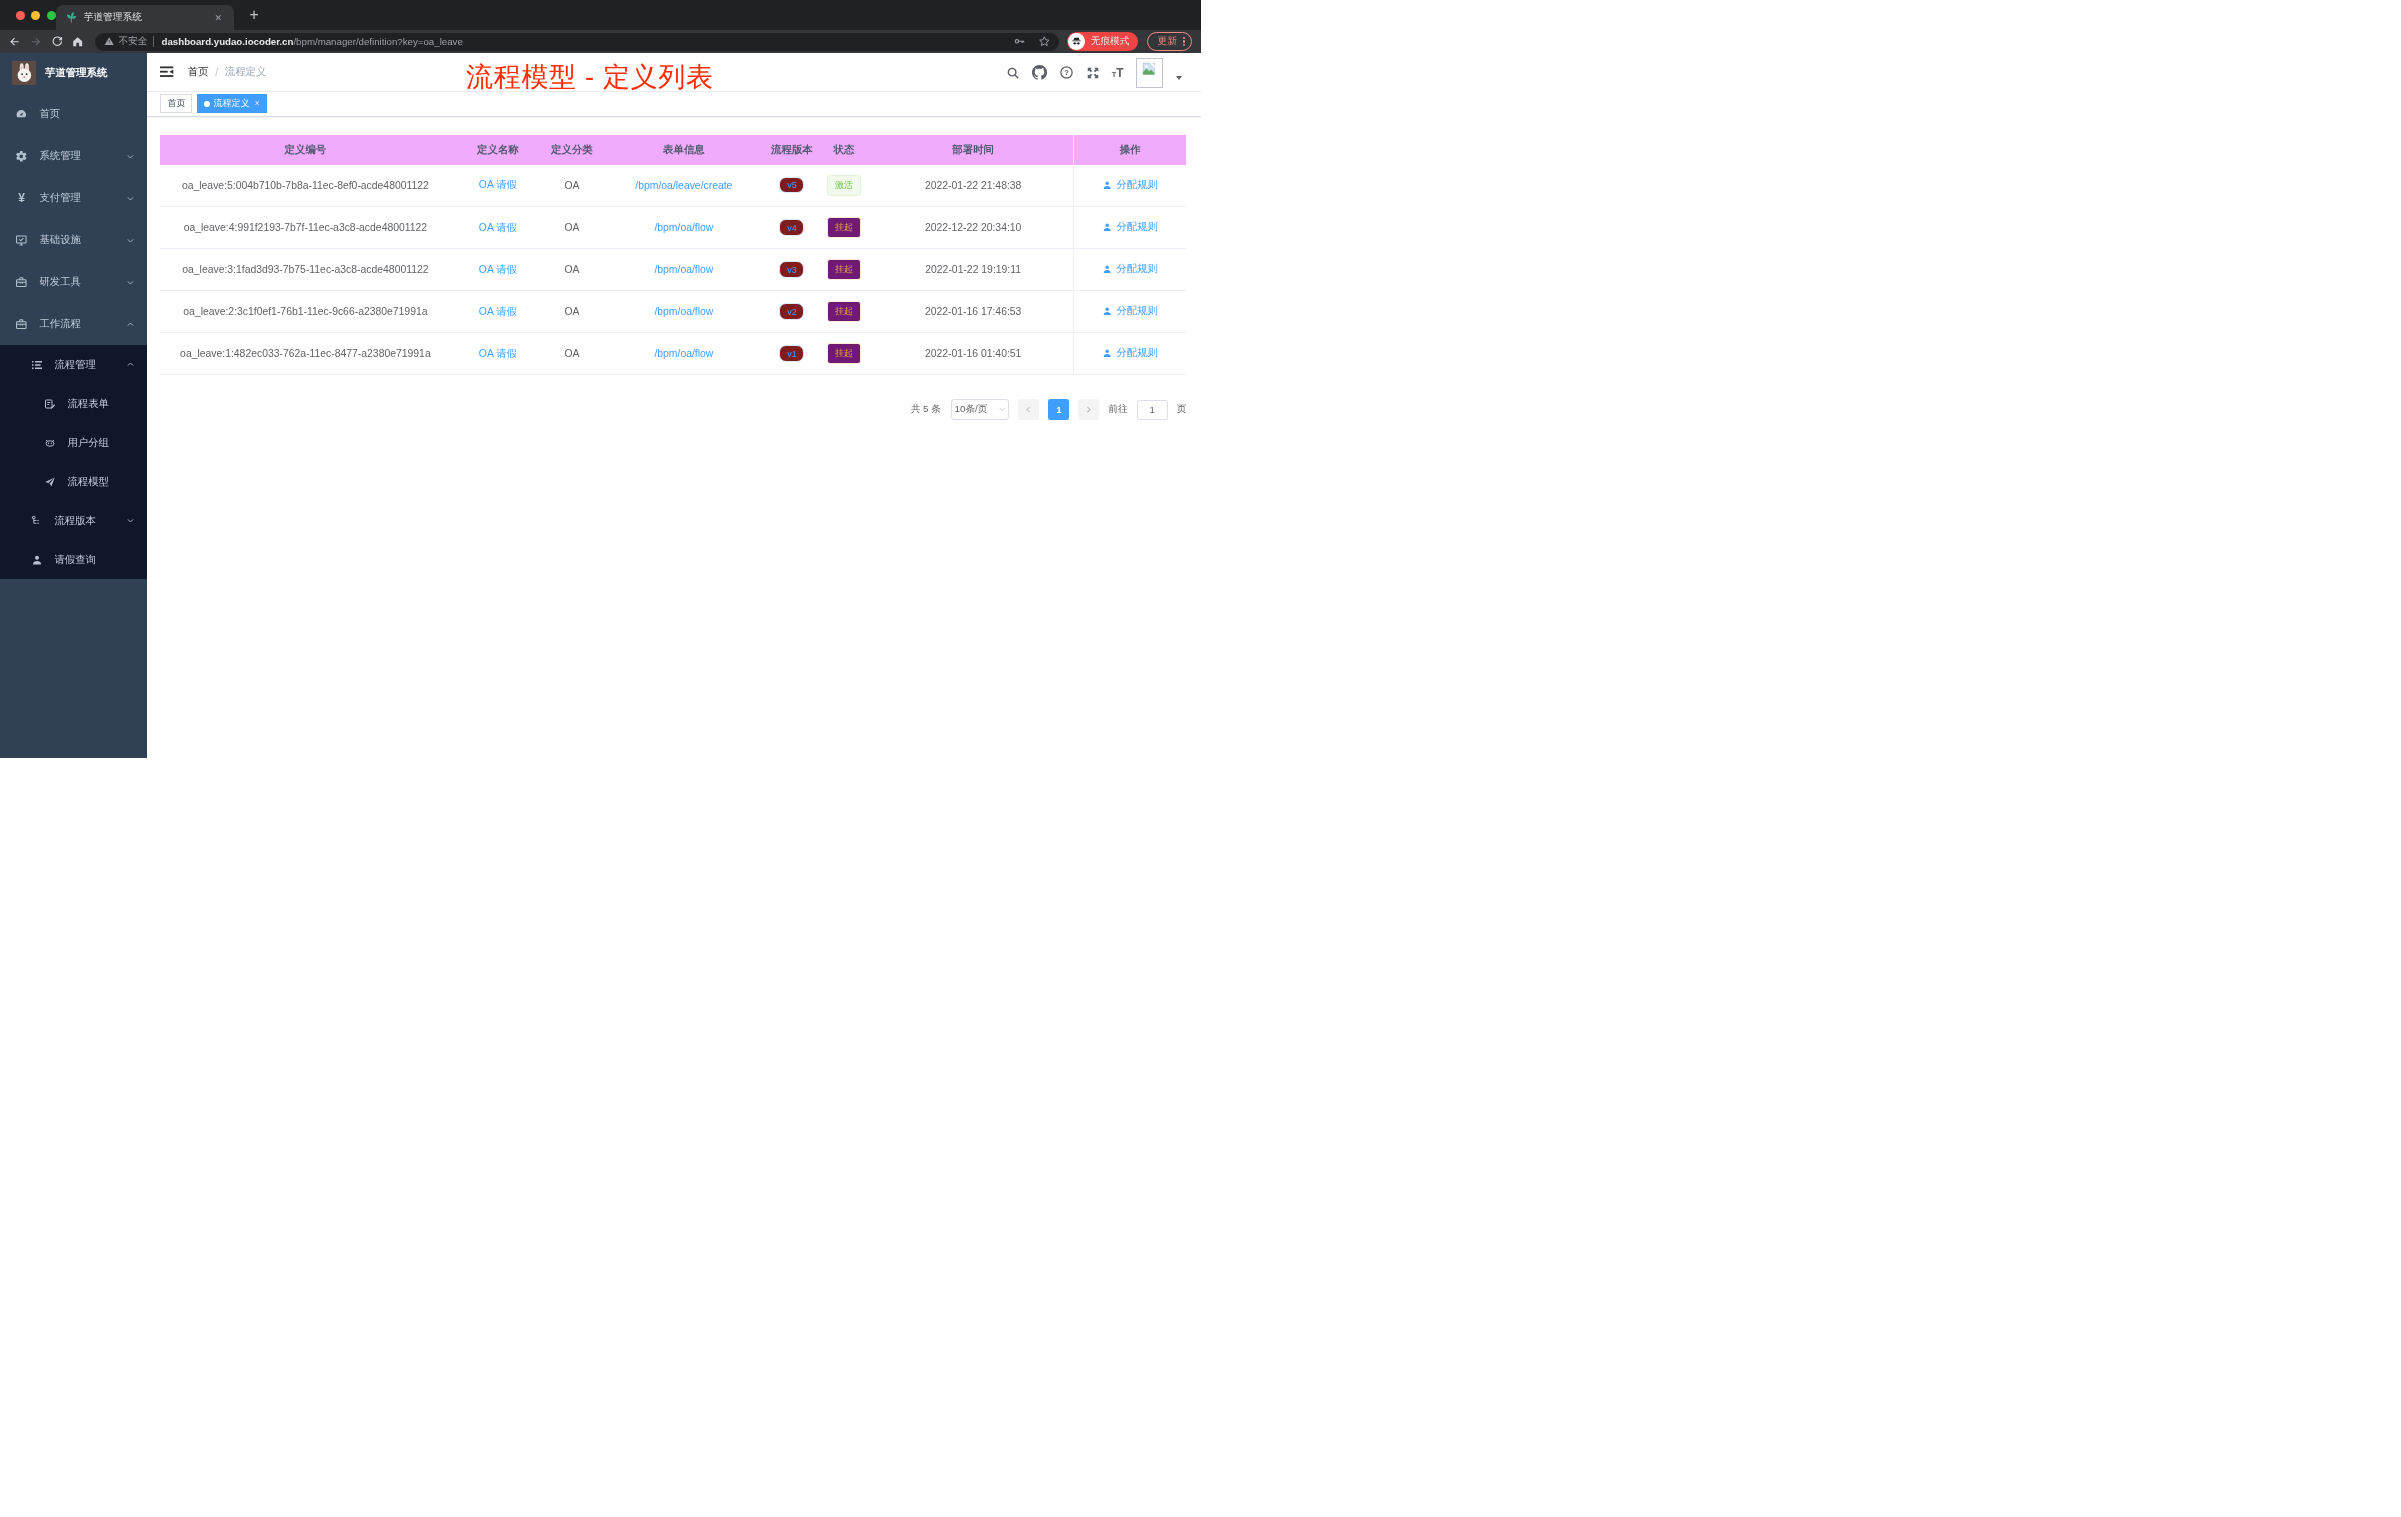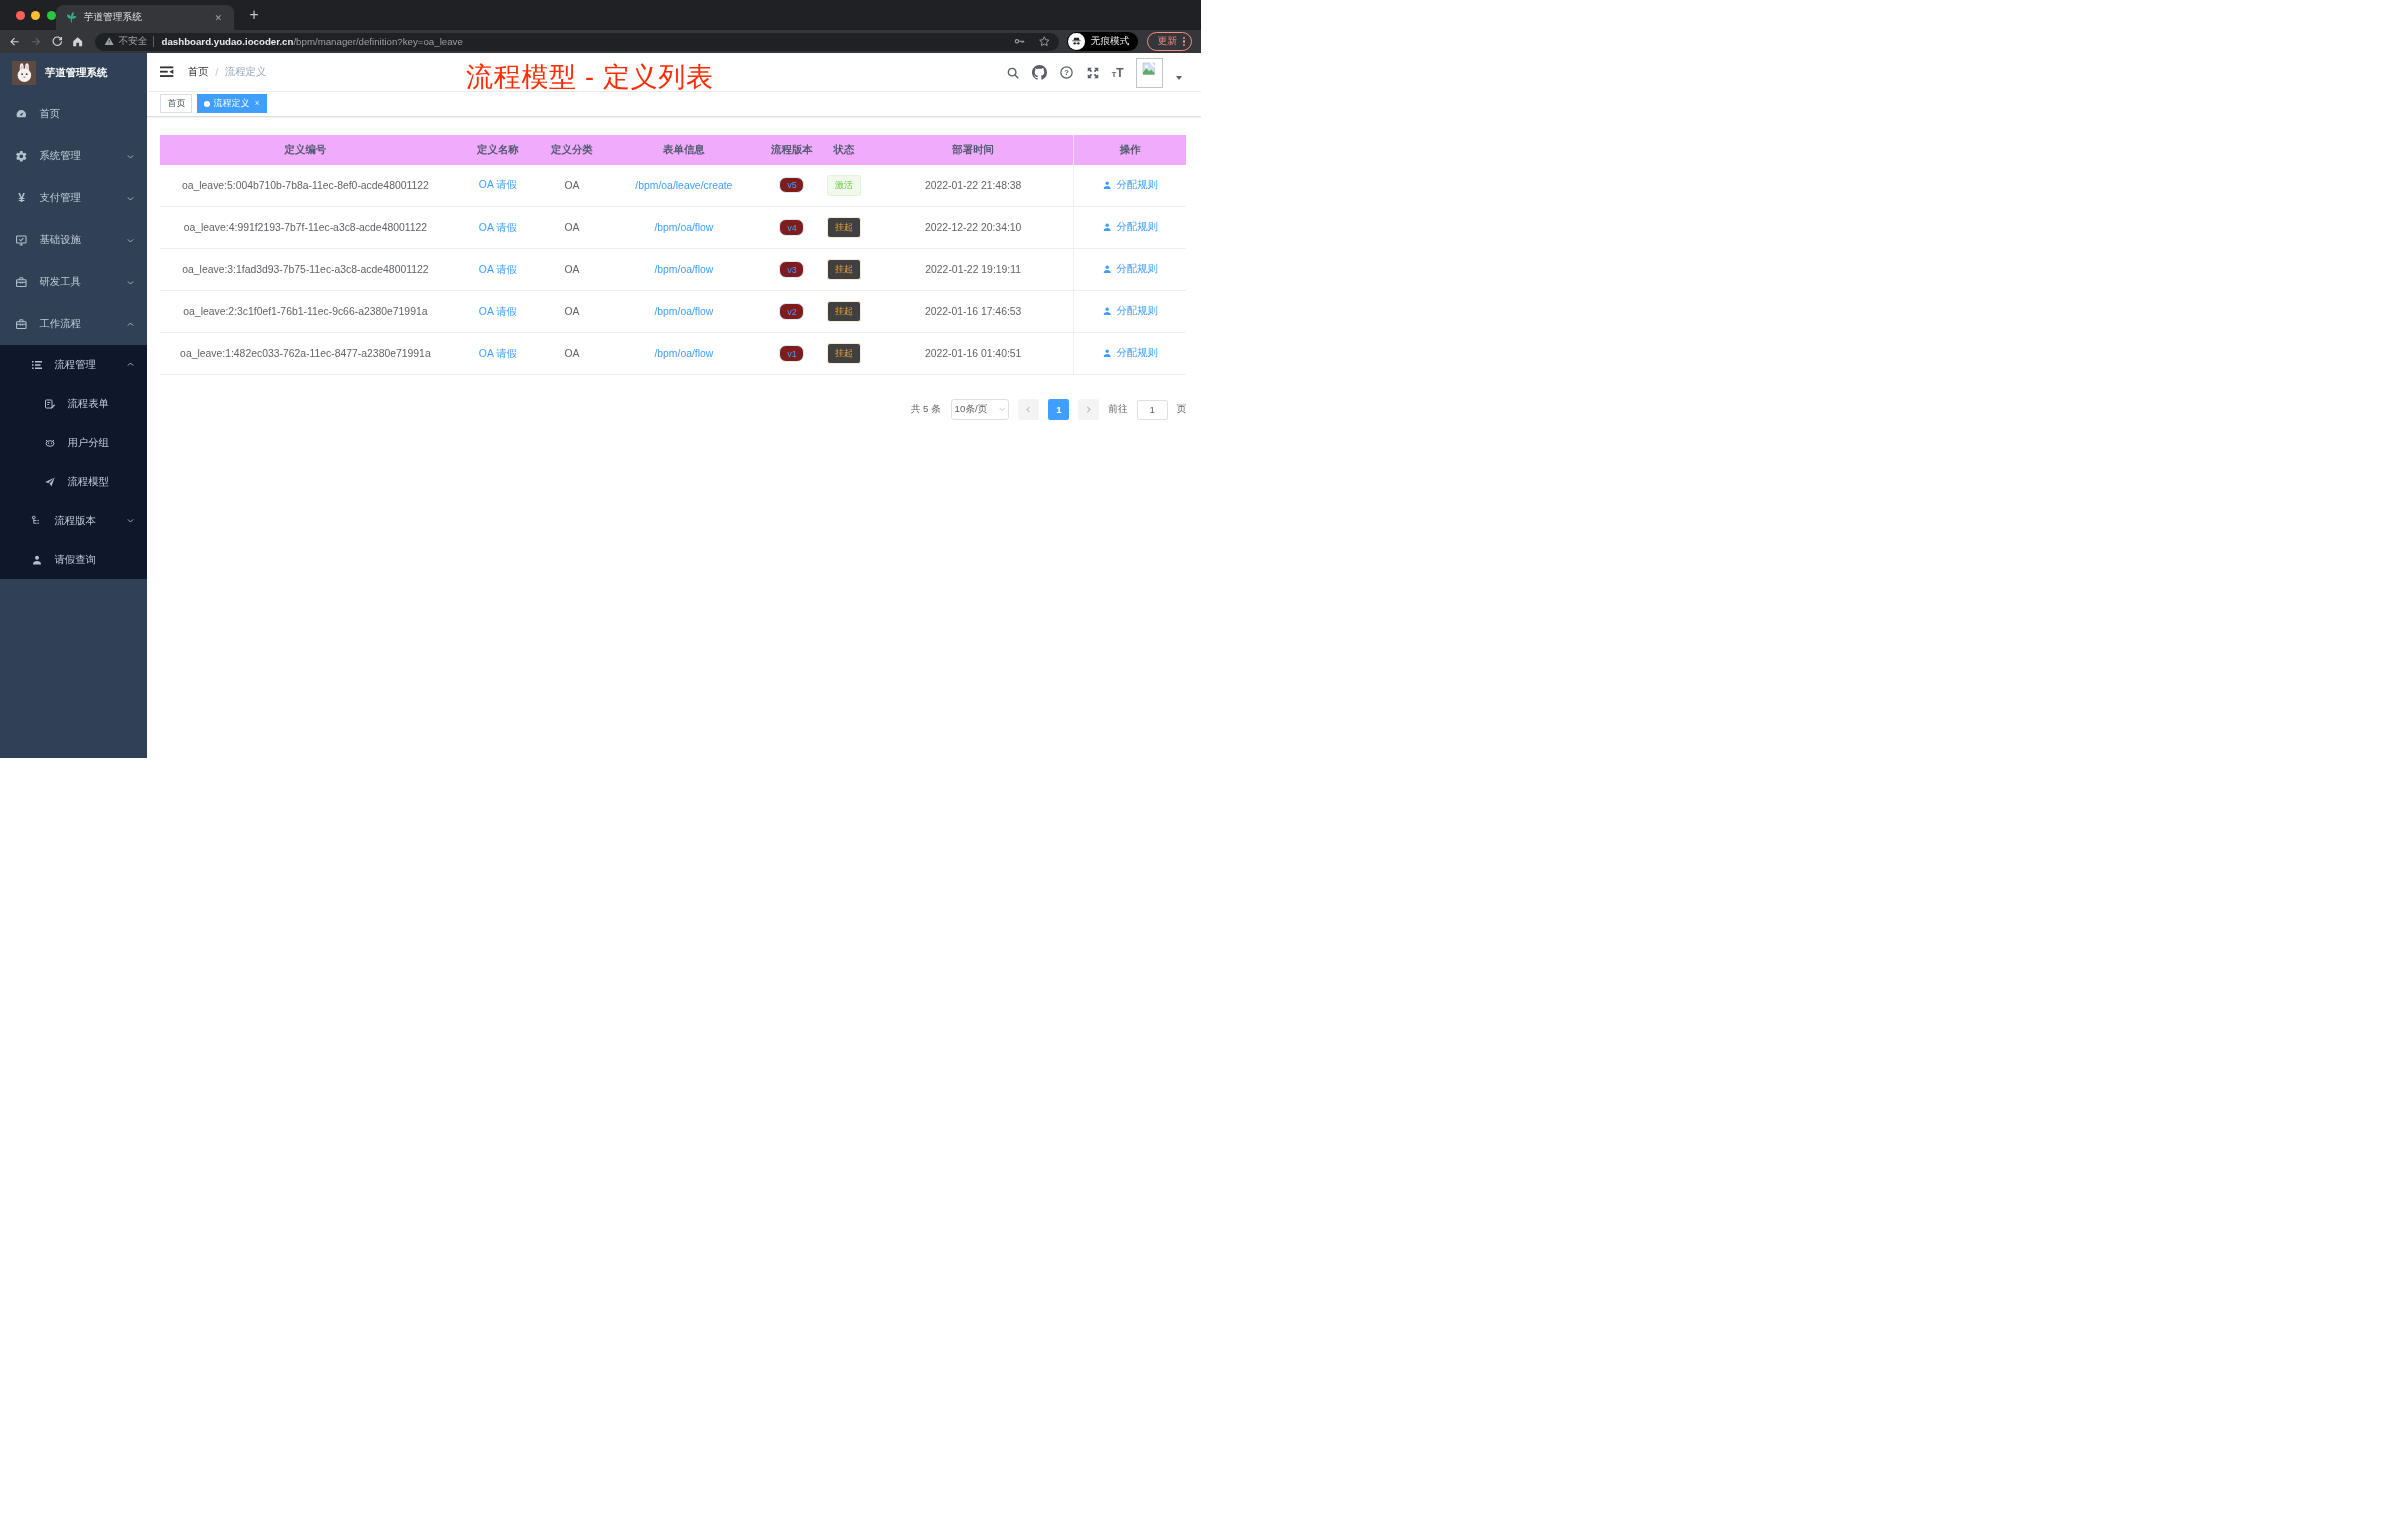--- a/index.html
+++ b/index.html
@@ -18,21 +18,21 @@
   .newtab { position:absolute; left:245px; top:6px; color:#c5c8cd; font-size:15.6px; font-weight:300; padding:0 4.5px; }
   .toolbar { height:23px; background:#35363a; display:flex; align-items:center; padding:0 6px; gap:3px; }
   .nav-btn { width:18px; height:18px; display:flex; align-items:center; justify-content:center; }
   .url-pill { flex:1; height:18px; background:#202124; border-radius:9px; margin:0 4.5px;
     display:flex; align-items:center; padding:0 9px; color:#9aa0a6; font-size:9.7px; }
   .url-sec { margin:0 6px 0 4.5px; }
   .url-div { width:0.7px; height:10.4px; background:#5f6368; margin-right:7.4px; }
   .url-host { color:#e8eaed; font-weight:bold; }
   .url-path { color:#9aa0a6; }
   .url-spacer { flex:1; }
-  .incog-chip { height:19.3px; background:#000000; border-radius:9.7px; display:flex; align-items:center;
+  .incog-chip { height:19.3px; background:#ef4444; border-radius:9.7px; display:flex; align-items:center;
     padding:0 9px 0 1.5px; margin-right:6px; }
   .incog-circle { width:16.3px; height:16.3px; background:#fff; border-radius:50%;
     display:flex; align-items:center; justify-content:center; margin-right:6px; }
   .incog-label { color:#e8eaed; font-size:9.7px; white-space:nowrap; }
   .update-chip { height:19.3px; border:1.1px solid #f28b82; border-radius:10.4px; color:#f28b82;
     display:flex; align-items:center; padding:0 6px 0 9px; gap:6px; font-size:9.7px; margin-right:3px; }
   .vdots { display:flex; flex-direction:column; gap:1.5px; }
   .vdots i { width:2.2px; height:2.2px; border-radius:50%; background:#f28b82; }
 
   
@@ -84,21 +84,21 @@
   col.c-ver{width:45px} col.c-status{width:59px} col.c-time{width:200px} col.c-act{width:113px}
   thead th { height:30px; background:#f0abfc; color:#515a6e; font-size:10.4px; font-weight:600; text-align:center; }
   tbody td { height:42px; text-align:center; font-size:10.4px; color:#606266; border-bottom:0.7px solid #ebeef5;
     background:#fff; white-space:nowrap; }
   .col-act { border-left:0.7px solid #ebeef5; }
   .link { color:#409eff; text-decoration:none; cursor:pointer; }
   .badge-ver { display:inline-block; padding:2.2px 6.7px; background:#7f1d1d; border:0.7px solid #d9ecff;
     color:#409eff; border-radius:7px; font-size:9px; }
   .status { display:inline-block; padding:3px 7.4px; border-radius:3px; font-size:9px; }
   .status.green { background:#f0f9eb; border:0.7px solid #e1f3d8; color:#67c23a; }
-  .status.yellow { background:#404040; border:0.7px solid #faecd8; color:#e6a23c; }
+  .status.yellow { background:#701a75; border:0.7px solid #faecd8; color:#e6a23c; }
   .action-link { color:#409eff; font-size:10.4px; display:inline-flex; align-items:center; gap:3.7px; cursor:pointer; }
 
   
   .pagination { width:1026px; display:flex; align-items:center; justify-content:flex-end;
     margin-top:24px; font-size:9.7px; color:#606266; gap:9px; }
   .pg-total { margin-right:1.5px; }
   .page-size { width:58px; height:21px; border:0.7px solid #dcdfe6; border-radius:3px; background:#fff;
     display:flex; align-items:center; justify-content:center; gap:10.4px; color:#606266; cursor:pointer; }
   .pg-btn { width:21px; height:21px; background:#f4f4f5; border-radius:2.2px; display:flex;
     align-items:center; justify-content:center; cursor:pointer; }

